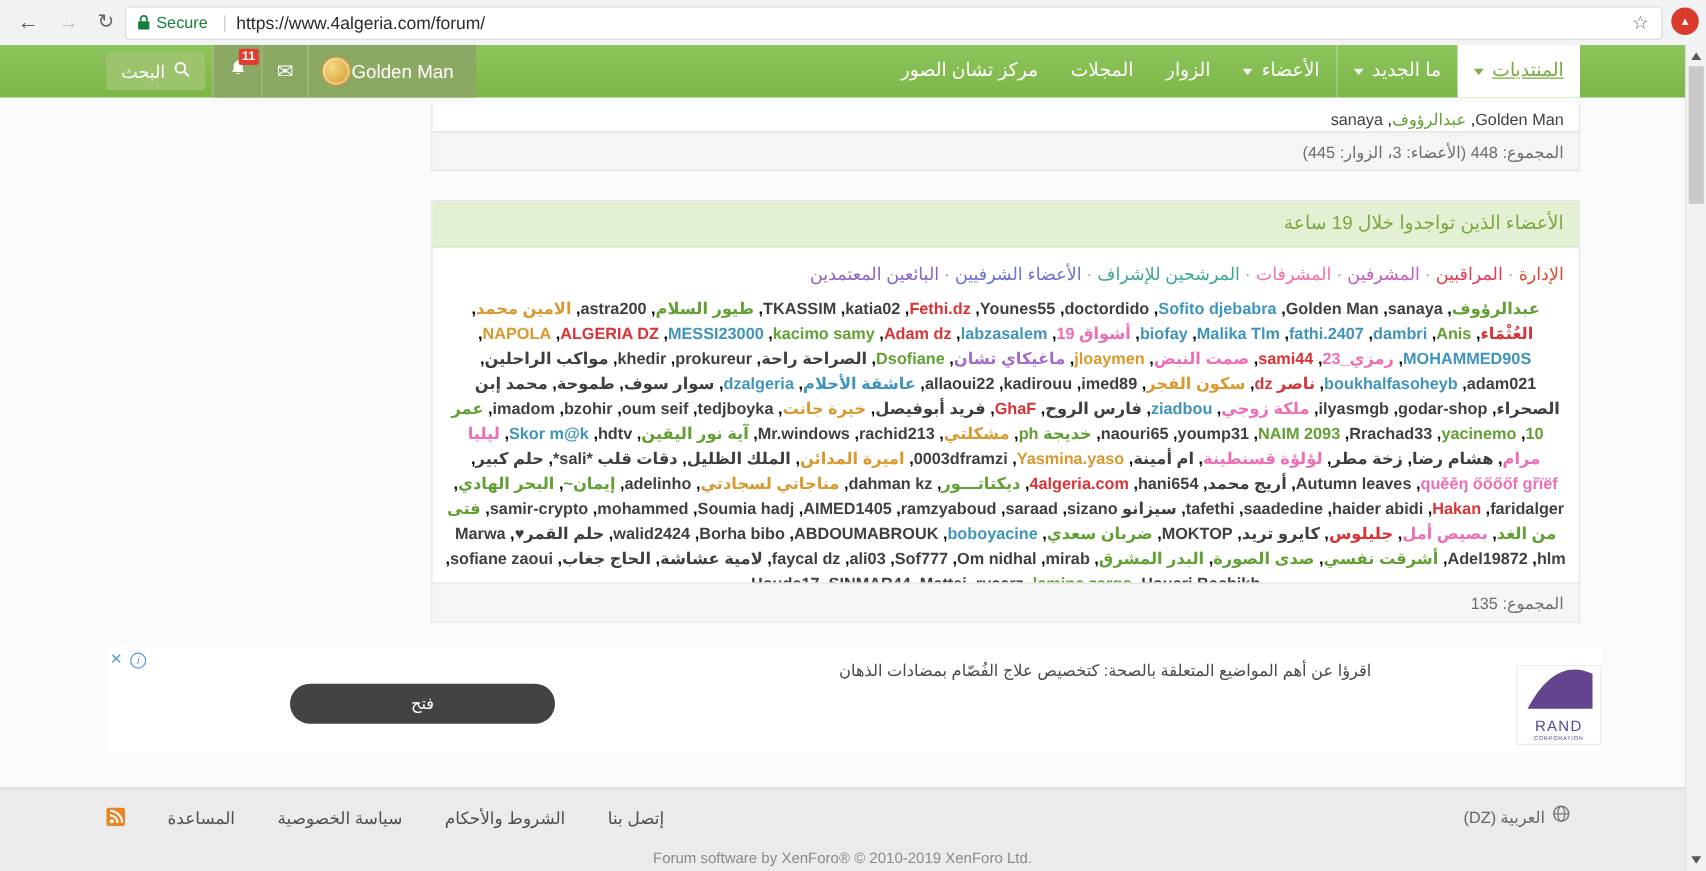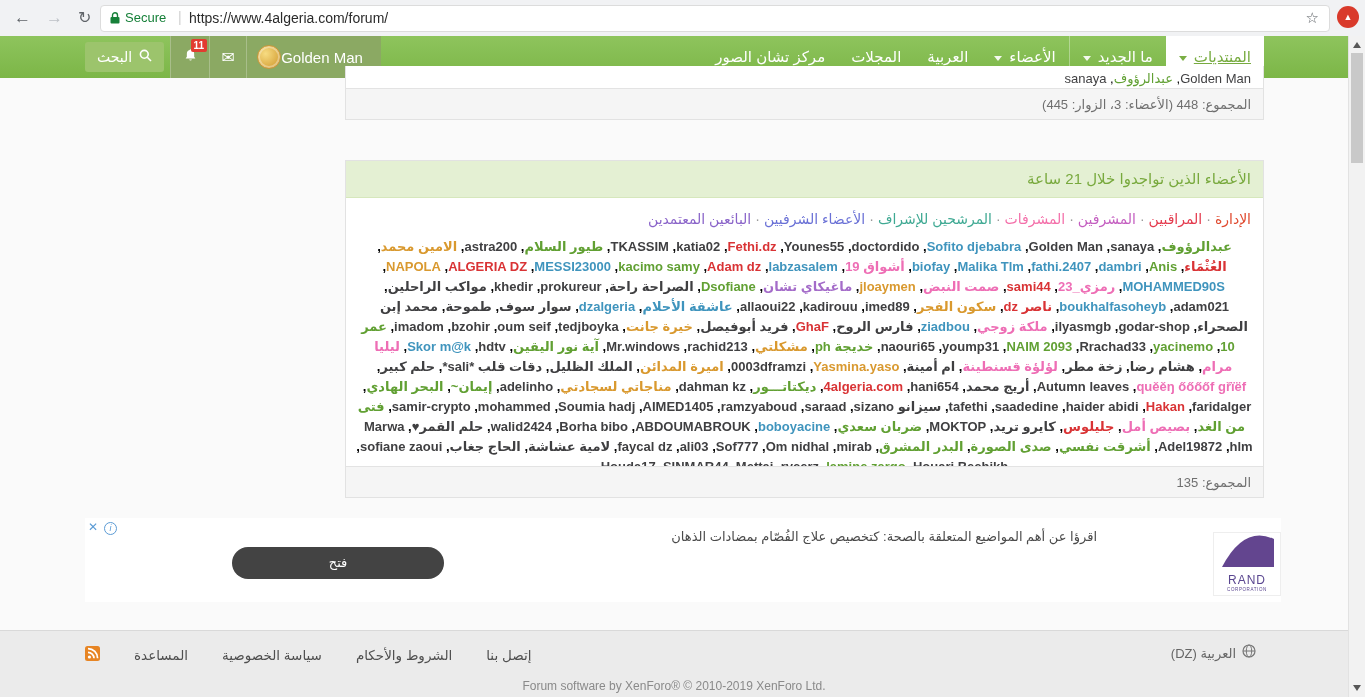--- a/index.html
+++ b/index.html
@@ -38,21 +38,21 @@
   #mail-cell{width:36px;color:#fff;font-size:16px;}
   #user-cell{padding:0 10px;direction:rtl;}
   #badge{position:absolute;top:3px;right:2px;background:#e23c30;color:#fff;font-size:10px;line-height:13px;
     padding:0 3px;border-radius:2px;font-weight:bold;}
   #username{color:#fff;font-size:15px;margin-right:8px;}
   #avatar{width:22px;height:22px;border-radius:50%;border:1px solid #c9973a;
     background:radial-gradient(circle at 35% 35%, #f7dc82, #d9a840 70%, #b9882e);
     box-shadow:inset 0 0 0 2px rgba(255,255,255,.35);}
   
   .box{position:absolute;left:345px;width:919px;background:#fff;border:1px solid #e2e2e2;box-sizing:border-box;}
-  #box-online{top:66px;height:54px;border-top:none;}
+  #box-online{top:83px;height:54px;border-top:none;}
   .total-row{position:absolute;left:0;right:0;bottom:0;height:31px;line-height:31px;background:#f5f5f5;
     border-top:1px solid #e3e3e3;direction:rtl;text-align:right;padding:0 12px;font-size:13px;color:#6f6f6f;box-sizing:border-box;}
   #online-line{position:absolute;top:3px;left:0;right:0;direction:rtl;text-align:right;padding:0 12px;
     font-size:13px;line-height:20px;}
   #box-24{top:160px;height:338px;}
   #box24-header{height:36px;line-height:36px;background:#e4f0d3;border-bottom:1px solid #d6e7bc;
     direction:rtl;text-align:right;padding:0 12px;color:#78a93d;font-size:15px;}
   #legend{direction:rtl;text-align:right;padding:10px 12px 2px;font-size:14px;line-height:22px;}
   .gsep{color:#9a9a9a;margin:0 4px;}
   .glink{cursor:pointer;}
@@ -107,21 +107,21 @@
     <span id="star-ic">☆</span>
   </div>
   <div class="abs" id="ext-ic">▲</div>
 </div>
 
 <div class="abs" id="navbar">
   <div id="nav-main">
     <div class="nav-item active"><span>المنتديات</span><span class="caret green"></span></div>
     <div class="nav-item"><span>ما الجديد</span><span class="caret"></span></div>
     <div class="nav-item"><span>الأعضاء</span><span class="caret"></span></div>
-    <div class="nav-item"><span>العربية</span></div>
+    <div class="nav-item"><span>الزوار</span></div>
     <div class="nav-item"><span>المجلات</span></div>
     <div class="nav-item"><span>مركز تشان الصور</span></div>
   </div>
   <div id="nav-user">
     <div id="search-btn">
       <span>
         <svg width="13" height="13" viewBox="0 0 13 13">
             <circle cx="5.3" cy="5.3" r="3.9" fill="none" stroke="#fff" stroke-width="1.6"></circle>
             <line x1="8.3" y1="8.3" x2="12" y2="12" stroke="#fff" stroke-width="1.6"></line>
           </svg>
@@ -146,21 +146,21 @@
     </div>
   </div>
 </div>
 
 <div class="box" id="box-online">
   <div id="online-line"><span class="mname" style="color: rgb(63, 63, 65);">Golden Man</span>, <span class="mname" style="color: rgb(97, 160, 51);">عبدالرؤوف</span>, <span class="mname" style="color: rgb(63, 63, 65);">sanaya</span></div>
   <div class="total-row">المجموع: 448 (الأعضاء: 3، الزوار: 445)</div>
 </div>
 
 <div class="box" id="box-24">
-  <div id="box24-header">الأعضاء الذين تواجدوا خلال 21 ساعة</div>
+  <div id="box24-header">الأعضاء الذين تواجدوا خلال 19 ساعة</div>
   <div id="legend"><span class="glink" style="color: rgb(224, 73, 46);">الإدارة</span><span class="gsep">·</span><span class="glink" style="color: rgb(228, 59, 78);">المراقبين</span><span class="gsep">·</span><span class="glink" style="color: rgb(196, 94, 192);">المشرفين</span><span class="gsep">·</span><span class="glink" style="color: rgb(244, 112, 170);">المشرفات</span><span class="gsep">·</span><span class="glink" style="color: rgb(63, 169, 147);">المرشحين للإشراف</span><span class="gsep">·</span><span class="glink" style="color: rgb(106, 113, 214);">الأعضاء الشرفيين</span><span class="gsep">·</span><span class="glink" style="color: rgb(138, 100, 201);">البائعين المعتمدين</span></div>
   <div id="members-line"><span class="mname" style="color: rgb(97, 160, 51);">عبدالرؤوف</span>, <span class="mname" style="color: rgb(63, 63, 65);">sanaya</span>, <span class="mname" style="color: rgb(63, 63, 65);">Golden Man</span>, <span class="mname" style="color: rgb(63, 148, 189);">Sofito djebabra</span>, <span class="mname" style="color: rgb(63, 63, 65);">doctordido</span>, <span class="mname" style="color: rgb(63, 63, 65);">Younes55</span>, <span class="mname" style="color: rgb(217, 51, 53);">Fethi.dz</span>, <span class="mname" style="color: rgb(63, 63, 65);">katia02</span>, <span class="mname" style="color: rgb(63, 63, 65);">TKASSIM</span>, <span class="mname" style="color: rgb(97, 160, 51);">طيور السلام</span>, <span class="mname" style="color: rgb(63, 63, 65);">astra200</span>, <span class="mname" style="color: rgb(217, 153, 47);">الامين محمد</span>, <span class="mname" style="color: rgb(217, 51, 53);">العُثْمَاء</span>, <span class="mname" style="color: rgb(97, 160, 51);">Anis</span>, <span class="mname" style="color: rgb(63, 148, 189);">dambri</span>, <span class="mname" style="color: rgb(63, 148, 189);">fathi.2407</span>, <span class="mname" style="color: rgb(63, 148, 189);">Malika Tlm</span>, <span class="mname" style="color: rgb(63, 148, 189);">biofay</span>, <span class="mname" style="color: rgb(238, 110, 181);">أشواق 19</span>, <span class="mname" style="color: rgb(63, 148, 189);">labzasalem</span>, <span class="mname" style="color: rgb(217, 51, 53);">Adam dz</span>, <span class="mname" style="color: rgb(97, 160, 51);">kacimo samy</span>, <span class="mname" style="color: rgb(63, 148, 189);">MESSI23000</span>, <span class="mname" style="color: rgb(217, 51, 53);">ALGERIA DZ</span>, <span class="mname" style="color: rgb(217, 153, 47);">NAPOLA</span>, <span class="mname" style="color: rgb(63, 148, 189);">MOHAMMED90S</span>, <span class="mname" style="color: rgb(238, 110, 181);">رمزي_23</span>, <span class="mname" style="color: rgb(217, 51, 53);">sami44</span>, <span class="mname" style="color: rgb(238, 110, 181);">صمت النبض</span>, <span class="mname" style="color: rgb(217, 153, 47);">jloaymen</span>, <span class="mname" style="color: rgb(164, 108, 201);">ماغيكاي تشان</span>, <span class="mname" style="color: rgb(97, 160, 51);">Dsofiane</span>, <span class="mname" style="color: rgb(63, 63, 65);">الصراحة راحة</span>, <span class="mname" style="color: rgb(63, 63, 65);">prokureur</span>, <span class="mname" style="color: rgb(63, 63, 65);">khedir</span>, <span class="mname" style="color: rgb(63, 63, 65);">مواكب الراحلين</span>, <span class="mname" style="color: rgb(63, 63, 65);">adam021</span>, <span class="mname" style="color: rgb(63, 148, 189);">boukhalfasoheyb</span>, <span class="mname" style="color: rgb(217, 51, 53);">ناصر dz</span>, <span class="mname" style="color: rgb(217, 153, 47);">سكون الفجر</span>, <span class="mname" style="color: rgb(63, 63, 65);">imed89</span>, <span class="mname" style="color: rgb(63, 63, 65);">kadirouu</span>, <span class="mname" style="color: rgb(63, 63, 65);">allaoui22</span>, <span class="mname" style="color: rgb(63, 148, 189);">عاشقة الأحلام</span>, <span class="mname" style="color: rgb(63, 148, 189);">dzalgeria</span>, <span class="mname" style="color: rgb(63, 63, 65);">سوار سوف</span>, <span class="mname" style="color: rgb(63, 63, 65);">طموحة</span>, <span class="mname" style="color: rgb(63, 63, 65);">محمد إبن الصحراء</span>, <span class="mname" style="color: rgb(63, 63, 65);">godar-shop</span>, <span class="mname" style="color: rgb(63, 63, 65);">ilyasmgb</span>, <span class="mname" style="color: rgb(238, 110, 181);">ملكة زوجي</span>, <span class="mname" style="color: rgb(63, 148, 189);">ziadbou</span>, <span class="mname" style="color: rgb(63, 63, 65);">فارس الروح</span>, <span class="mname" style="color: rgb(217, 51, 53);">GhaF</span>, <span class="mname" style="color: rgb(63, 63, 65);">فريد أبوفيصل</span>, <span class="mname" style="color: rgb(217, 153, 47);">خيرة جانت</span>, <span class="mname" style="color: rgb(63, 63, 65);">tedjboyka</span>, <span class="mname" style="color: rgb(63, 63, 65);">oum seif</span>, <span class="mname" style="color: rgb(63, 63, 65);">bzohir</span>, <span class="mname" style="color: rgb(63, 63, 65);">imadom</span>, <span class="mname" style="color: rgb(97, 160, 51);">عمر 10</span>, <span class="mname" style="color: rgb(97, 160, 51);">yacinemo</span>, <span class="mname" style="color: rgb(63, 63, 65);">Rrachad33</span>, <span class="mname" style="color: rgb(97, 160, 51);">NAIM 2093</span>, <span class="mname" style="color: rgb(63, 63, 65);">yoump31</span>, <span class="mname" style="color: rgb(63, 63, 65);">naouri65</span>, <span class="mname" style="color: rgb(97, 160, 51);">خديجة ph</span>, <span class="mname" style="color: rgb(217, 153, 47);">مشكلتي</span>, <span class="mname" style="color: rgb(63, 63, 65);">rachid213</span>, <span class="mname" style="color: rgb(63, 63, 65);">Mr.windows</span>, <span class="mname" style="color: rgb(97, 160, 51);">آية نور اليقين</span>, <span class="mname" style="color: rgb(63, 63, 65);">hdtv</span>, <span class="mname" style="color: rgb(63, 148, 189);">Skor m@k</span>, <span class="mname" style="color: rgb(238, 110, 181);">ليليا مرام</span>, <span class="mname" style="color: rgb(63, 63, 65);">هشام رضا</span>, <span class="mname" style="color: rgb(63, 63, 65);">زخة مطر</span>, <span class="mname" style="color: rgb(238, 110, 181);">لؤلؤة قسنطينة</span>, <span class="mname" style="color: rgb(63, 63, 65);">ام أمينة</span>, <span class="mname" style="color: rgb(217, 153, 47);">Yasmina.yaso</span>, <span class="mname" style="color: rgb(63, 63, 65);">0003dframzi</span>, <span class="mname" style="color: rgb(217, 153, 47);">اميرة المدائن</span>, <span class="mname" style="color: rgb(63, 63, 65);">الملك الظليل</span>, <span class="mname" style="color: rgb(63, 63, 65);">دقات قلب *sali*</span>, <span class="mname" style="color: rgb(63, 63, 65);">حلم كبير</span>, <span class="mname" style="color: rgb(238, 110, 181);">quěěŋ őőőőf gřïëf</span>, <span class="mname" style="color: rgb(63, 63, 65);">Autumn leaves</span>, <span class="mname" style="color: rgb(63, 63, 65);">أريج محمد</span>, <span class="mname" style="color: rgb(63, 63, 65);">hani654</span>, <span class="mname" style="color: rgb(217, 51, 53);">4algeria.com</span>, <span class="mname" style="color: rgb(97, 160, 51);">ديكتاتـــور</span>, <span class="mname" style="color: rgb(63, 63, 65);">dahman kz</span>, <span class="mname" style="color: rgb(217, 153, 47);">مناجاتي لسجادتي</span>, <span class="mname" style="color: rgb(63, 63, 65);">adelinho</span>, <span class="mname" style="color: rgb(97, 160, 51);">إيمان~</span>, <span class="mname" style="color: rgb(97, 160, 51);">البحر الهادي</span>, <span class="mname" style="color: rgb(63, 63, 65);">faridalger</span>, <span class="mname" style="color: rgb(217, 51, 53);">Hakan</span>, <span class="mname" style="color: rgb(63, 63, 65);">haider abidi</span>, <span class="mname" style="color: rgb(63, 63, 65);">saadedine</span>, <span class="mname" style="color: rgb(63, 63, 65);">tafethi</span>, <span class="mname" style="color: rgb(63, 63, 65);">سيزانو sizano</span>, <span class="mname" style="color: rgb(63, 63, 65);">saraad</span>, <span class="mname" style="color: rgb(63, 63, 65);">ramzyaboud</span>, <span class="mname" style="color: rgb(63, 63, 65);">AIMED1405</span>, <span class="mname" style="color: rgb(63, 63, 65);">Soumia hadj</span>, <span class="mname" style="color: rgb(63, 63, 65);">mohammed</span>, <span class="mname" style="color: rgb(63, 63, 65);">samir-crypto</span>, <span class="mname" style="color: rgb(97, 160, 51);">فتى من الغد</span>, <span class="mname" style="color: rgb(238, 110, 181);">بصيص أمل</span>, <span class="mname" style="color: rgb(217, 51, 53);">جليلوس</span>, <span class="mname" style="color: rgb(63, 63, 65);">كايرو تريد</span>, <span class="mname" style="color: rgb(63, 63, 65);">MOKTOP</span>, <span class="mname" style="color: rgb(97, 160, 51);">ضربان سعدي</span>, <span class="mname" style="color: rgb(63, 148, 189);">boboyacine</span>, <span class="mname" style="color: rgb(63, 63, 65);">ABDOUMABROUK</span>, <span class="mname" style="color: rgb(63, 63, 65);">Borha bibo</span>, <span class="mname" style="color: rgb(63, 63, 65);">walid2424</span>, <span class="mname" style="color: rgb(63, 63, 65);">حلم القمر♥</span>, <span class="mname" style="color: rgb(63, 63, 65);">Marwa hlm</span>, <span class="mname" style="color: rgb(63, 63, 65);">Adel19872</span>, <span class="mname" style="color: rgb(97, 160, 51);">أشرقت نفسي</span>, <span class="mname" style="color: rgb(97, 160, 51);">صدى الصورة</span>, <span class="mname" style="color: rgb(97, 160, 51);">البدر المشرق</span>, <span class="mname" style="color: rgb(63, 63, 65);">mirab</span>, <span class="mname" style="color: rgb(63, 63, 65);">Om nidhal</span>, <span class="mname" style="color: rgb(63, 63, 65);">Sof777</span>, <span class="mname" style="color: rgb(63, 63, 65);">ali03</span>, <span class="mname" style="color: rgb(63, 63, 65);">faycal dz</span>, <span class="mname" style="color: rgb(63, 63, 65);">لامية عشاشة</span>, <span class="mname" style="color: rgb(63, 63, 65);">الحاج جغاب</span>, <span class="mname" style="color: rgb(63, 63, 65);">sofiane zaoui</span>, <span class="mname" style="color: rgb(63, 63, 65);">Houari Bechikh</span>, <span class="mname" style="color: rgb(97, 160, 51);">lamine zargo</span>, <span class="mname" style="color: rgb(63, 63, 65);">rycerz</span>, <span class="mname" style="color: rgb(63, 63, 65);">Mettai</span>, <span class="mname" style="color: rgb(63, 63, 65);">SINMAR44</span>, <span class="mname" style="color: rgb(63, 63, 65);">Houda17</span></div>
   <div class="total-row">المجموع: 135</div>
 </div>
 
 <div class="abs" id="ad">
   <span id="ad-close">✕</span>
   <span id="ad-info">i</span>
   <div id="ad-text">
     <div id="ad-body">اقرؤا عن أهم المواضيع المتعلقة بالصحة: كتخصيص علاج الفُصّام بمضادات الذهان</div>

